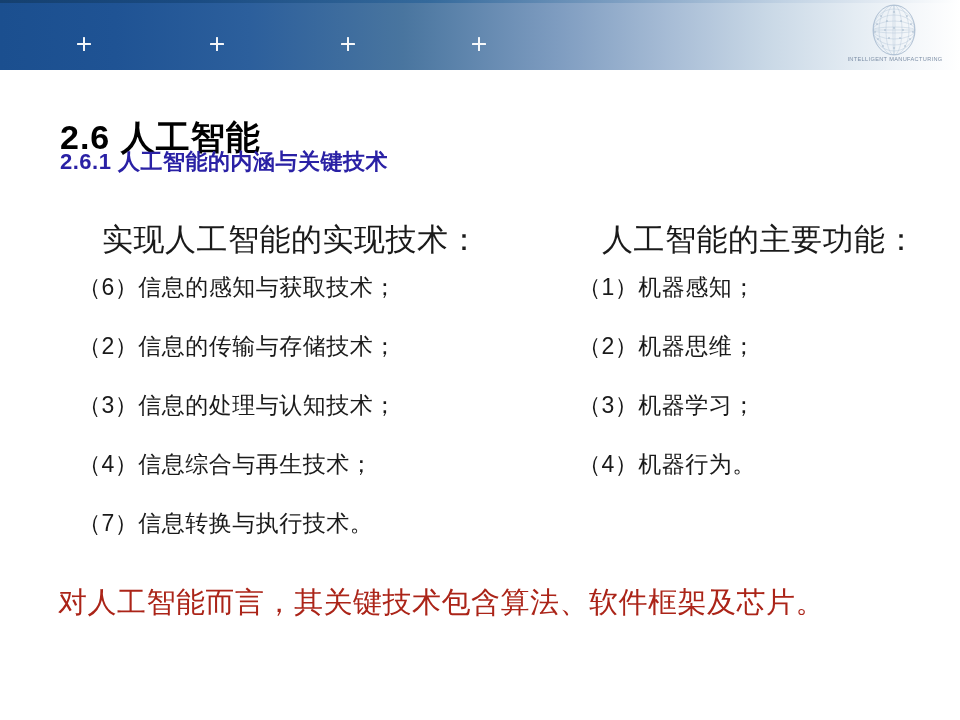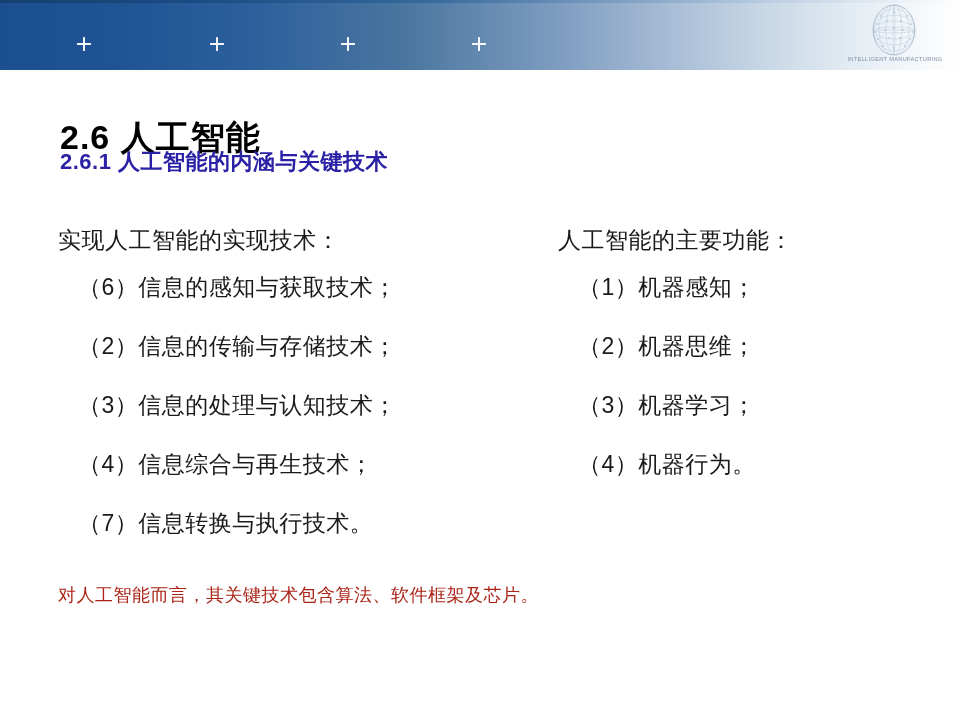--- a/index.html
+++ b/index.html
@@ -130,43 +130,44 @@
   .col {
     position: absolute;
     font-size: 23px;
     color: #1a1a1a;
     font-family: "Liberation Sans", "DejaVu Sans", sans-serif;
   }
   .col-left  { left: 58px;  top: 222px; width: 470px; }
   .col-right { left: 558px; top: 222px; width: 400px; }
 
   .col-head {
-    font-size: 23px;
+    font-size: 31px;
     line-height: 36px;
     white-space: nowrap;
     letter-spacing: 0.5px;
+    margin-left: 44px;
   }
   .item {
     font-size: 23px;
     line-height: 59px;
     white-space: nowrap;
     padding-left: 20px;
     letter-spacing: 0.5px;
   }
 
   
   .col-left .item:first-of-type,
   .col-right .item:first-of-type { margin-top: 7px; }
 
   
   .note-red {
     position: absolute;
     left: 58px;
     top: 583px;
-    font-size: 18px;
+    font-size: 29px;
     color: #ab2418;
     font-family: "Liberation Sans", "DejaVu Sans", sans-serif;
     letter-spacing: 0.5px;
     white-space: nowrap;
   }
 </style>
 </head>
 <body>
 
 <div class="banner">

